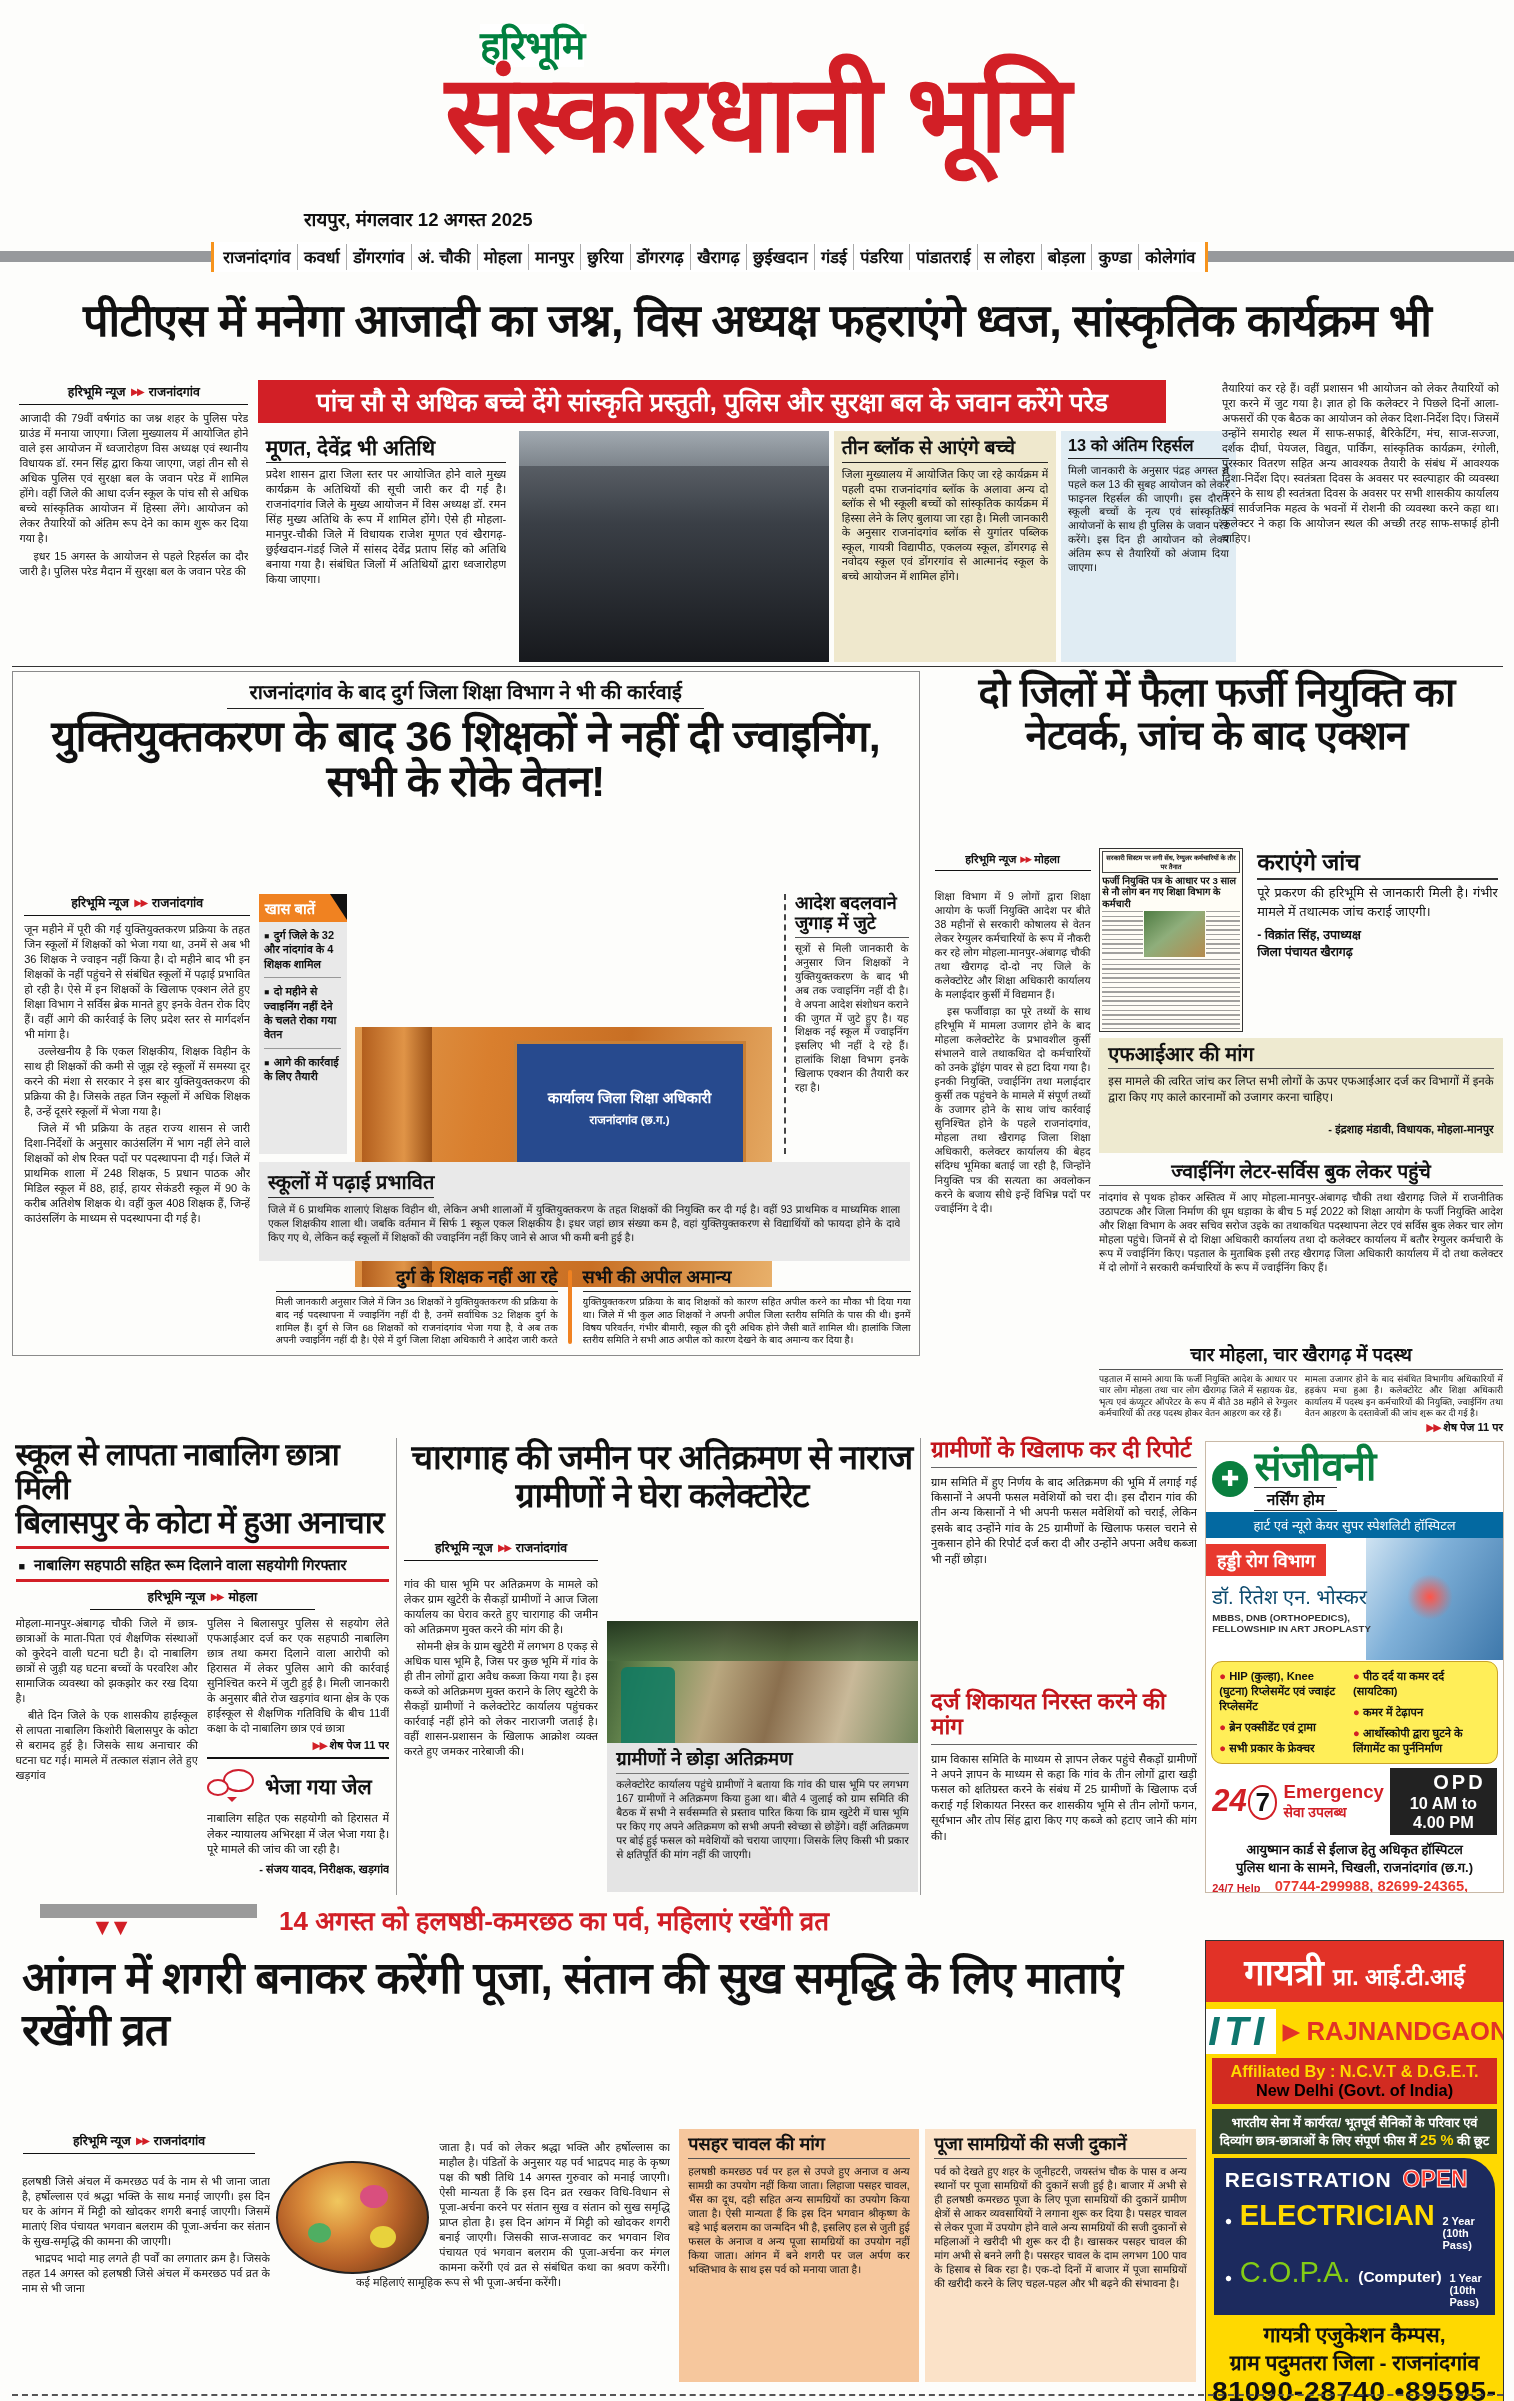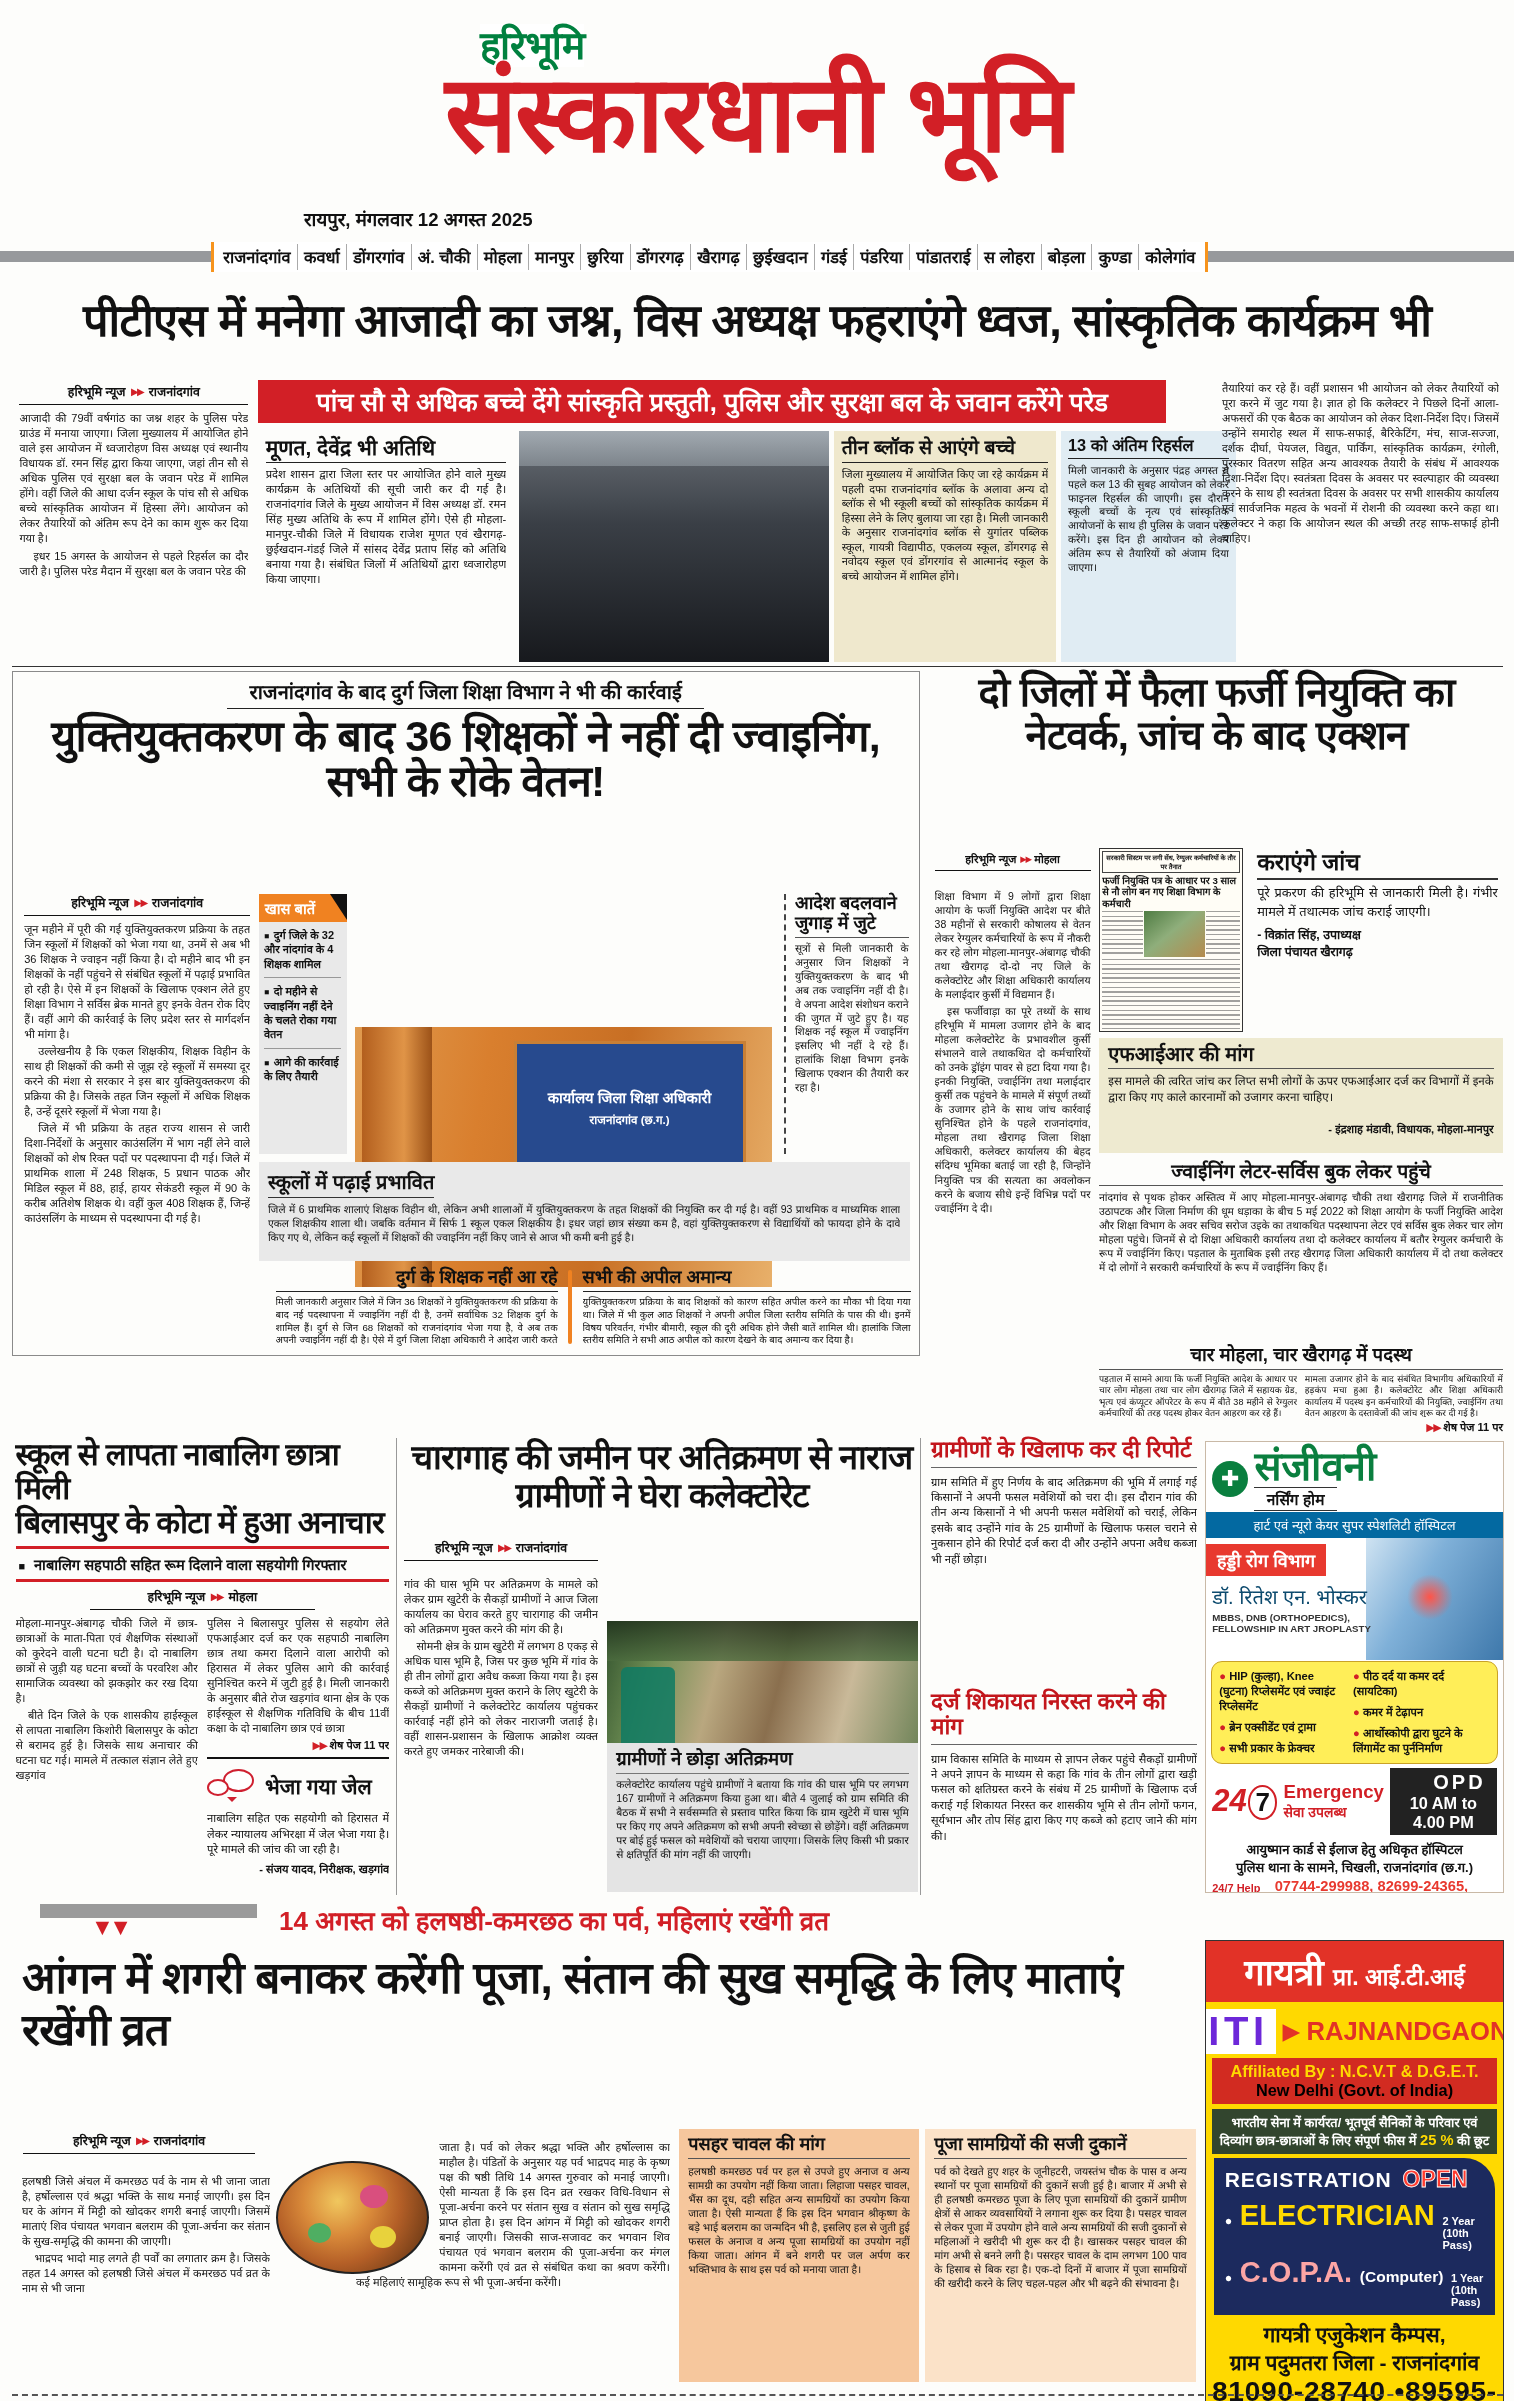--- a/index.html
+++ b/index.html
@@ -368,21 +368,21 @@
     <div class="boxtitle" style="font-size:18px;border-bottom:1.5px solid #555;">पूजा सामग्रियों की सजी दुकानें</div>
     <div class="jt" style="font-size:10.5px;line-height:1.34;height:200px;">पर्व को देखते हुए शहर के जूनीहटरी, जयस्तंभ चौक के पास व अन्य स्थानों पर पूजा सामग्रियों की दुकानें सजी हुई है। बाजार में अभी से ही हलषष्ठी कमरछठ पूजा के लिए पूजा सामग्रियों की दुकानें ग्रामीण क्षेत्रों से आकर व्यवसायियों ने लगाना शुरू कर दिया है। पसहर चावल से लेकर पूजा में उपयोग होने वाले अन्य सामग्रियों की सजी दुकानों से महिलाओं ने खरीदी भी शुरू कर दी है। खासकर पसहर चावल की मांग अभी से बनने लगी है। पसरहर चावल के दाम लगभग 100 पाव के हिसाब से बिक रहा है। एक-दो दिनों में बाजार में पूजा सामग्रियों की खरीदी करने के लिए चहल-पहल और भी बढ़ने की संभावना है।</div>
   </div>
 
   <div class="abs" style="left:1205px;top:1899px;width:299px;height:490px;background:#ffd900;border:1.5px solid #333;overflow:hidden;margin-top:41px;">
     <div style="background:#e23227;color:#fff;display:flex;align-items:baseline;justify-content:center;gap:9.3px;padding:6.2px 3.1px;">
       <span style="font-weight:900;font-size:36px;">गायत्री</span>
       <span style="font-weight:800;font-size:23px;">प्रा. आई.टी.आई</span>
     </div>
     <div style="display:flex;align-items:center;justify-content:center;gap:6.2px;padding:6.2px 3.1px 3.1px;">
-      <span style="background:#fff;color:#6d28d9;font-weight:900;font-size:40px;padding:0 7.7px;letter-spacing:4.6px;">ITI</span>
+      <span style="background:#fff;color:#0f766e;font-weight:900;font-size:40px;padding:0 7.7px;letter-spacing:4.6px;font-style:italic;">ITI</span>
       <span style="color:#e23227;font-size:23px;">▶</span>
       <span style="color:#e23227;font-weight:900;font-size:25.6px;">RAJNANDGAON</span>
     </div>
     <div style="background:#d22b21;text-align:center;padding:3.9px 1.5px;margin:1.5px 6.2px;">
       <div style="color:#ffd900;font-weight:900;font-size:16.3px;">Affiliated By : N.C.V.T &amp; D.G.E.T.</div>
       <div style="color:#000000;font-weight:900;font-size:16.3px;">New Delhi (Govt. of India)</div>
     </div>
     <div style="background:#32452e;color:#fff;font-weight:bold;font-size:12.8px;text-align:center;padding:4.6px 6.2px;margin:4.6px 6.2px;">
       <span>भारतीय सेना में कार्यरत/ भूतपूर्व सैनिकों के परिवार एवं दिव्यांग छात्र-छात्राओं के लिए संपूर्ण फीस में </span><span style="color:#ffd900;font-size:14.7px;">25 %</span><span> की छूट</span>
     </div>
@@ -391,21 +391,21 @@
         <span style="font-weight:900;font-size:21px;letter-spacing:0.8px;">REGISTRATION</span>
         <span style="color:#ff3b2f;font-weight:900;font-size:23px;margin-left:7.7px;-webkit-text-stroke:0.8px #fff;">OPEN</span>
       </div>
       <div style="margin-top:6.2px;display:flex;align-items:baseline;gap:7.7px;">
         <span style="color:#fff;">●</span>
         <span style="color:#ffd900;font-weight:900;font-size:29px;">ELECTRICIAN</span>
         <span style="font-size:11px;font-weight:bold;text-align:left;"><span>2 Year</span><br><span>(10th Pass)</span></span>
       </div>
       <div style="margin-top:4.6px;display:flex;align-items:baseline;gap:7.7px;">
         <span style="color:#fff;">●</span>
-        <span style="color:#fca5a5;font-weight:700;font-size:29px;">C.O.P.A.</span>
+        <span style="color:#84cc16;font-weight:400;font-size:29px;">C.O.P.A.</span>
         <span style="font-weight:800;font-size:15.5px;">(Computer)</span>
         <span style="font-size:11px;font-weight:bold;"><span>1 Year</span><br><span>(10th Pass)</span></span>
       </div>
     </div>
     <div style="text-align:center;font-weight:900;font-size:21px;margin-top:4.6px;">गायत्री एजुकेशन कैम्पस,</div>
     <div style="text-align:center;font-weight:900;font-size:21px;">ग्राम पदुमतरा जिला - राजनांदगांव</div>
     <div style="text-align:center;font-weight:900;font-size:28px;letter-spacing:0.8px;">81090-28740 •89595-44444</div>
   </div>
 
   <div class="abs" style="left:11.6px;top:2394px;width:1491px;border-top:2.3px dashed #555;"></div>

